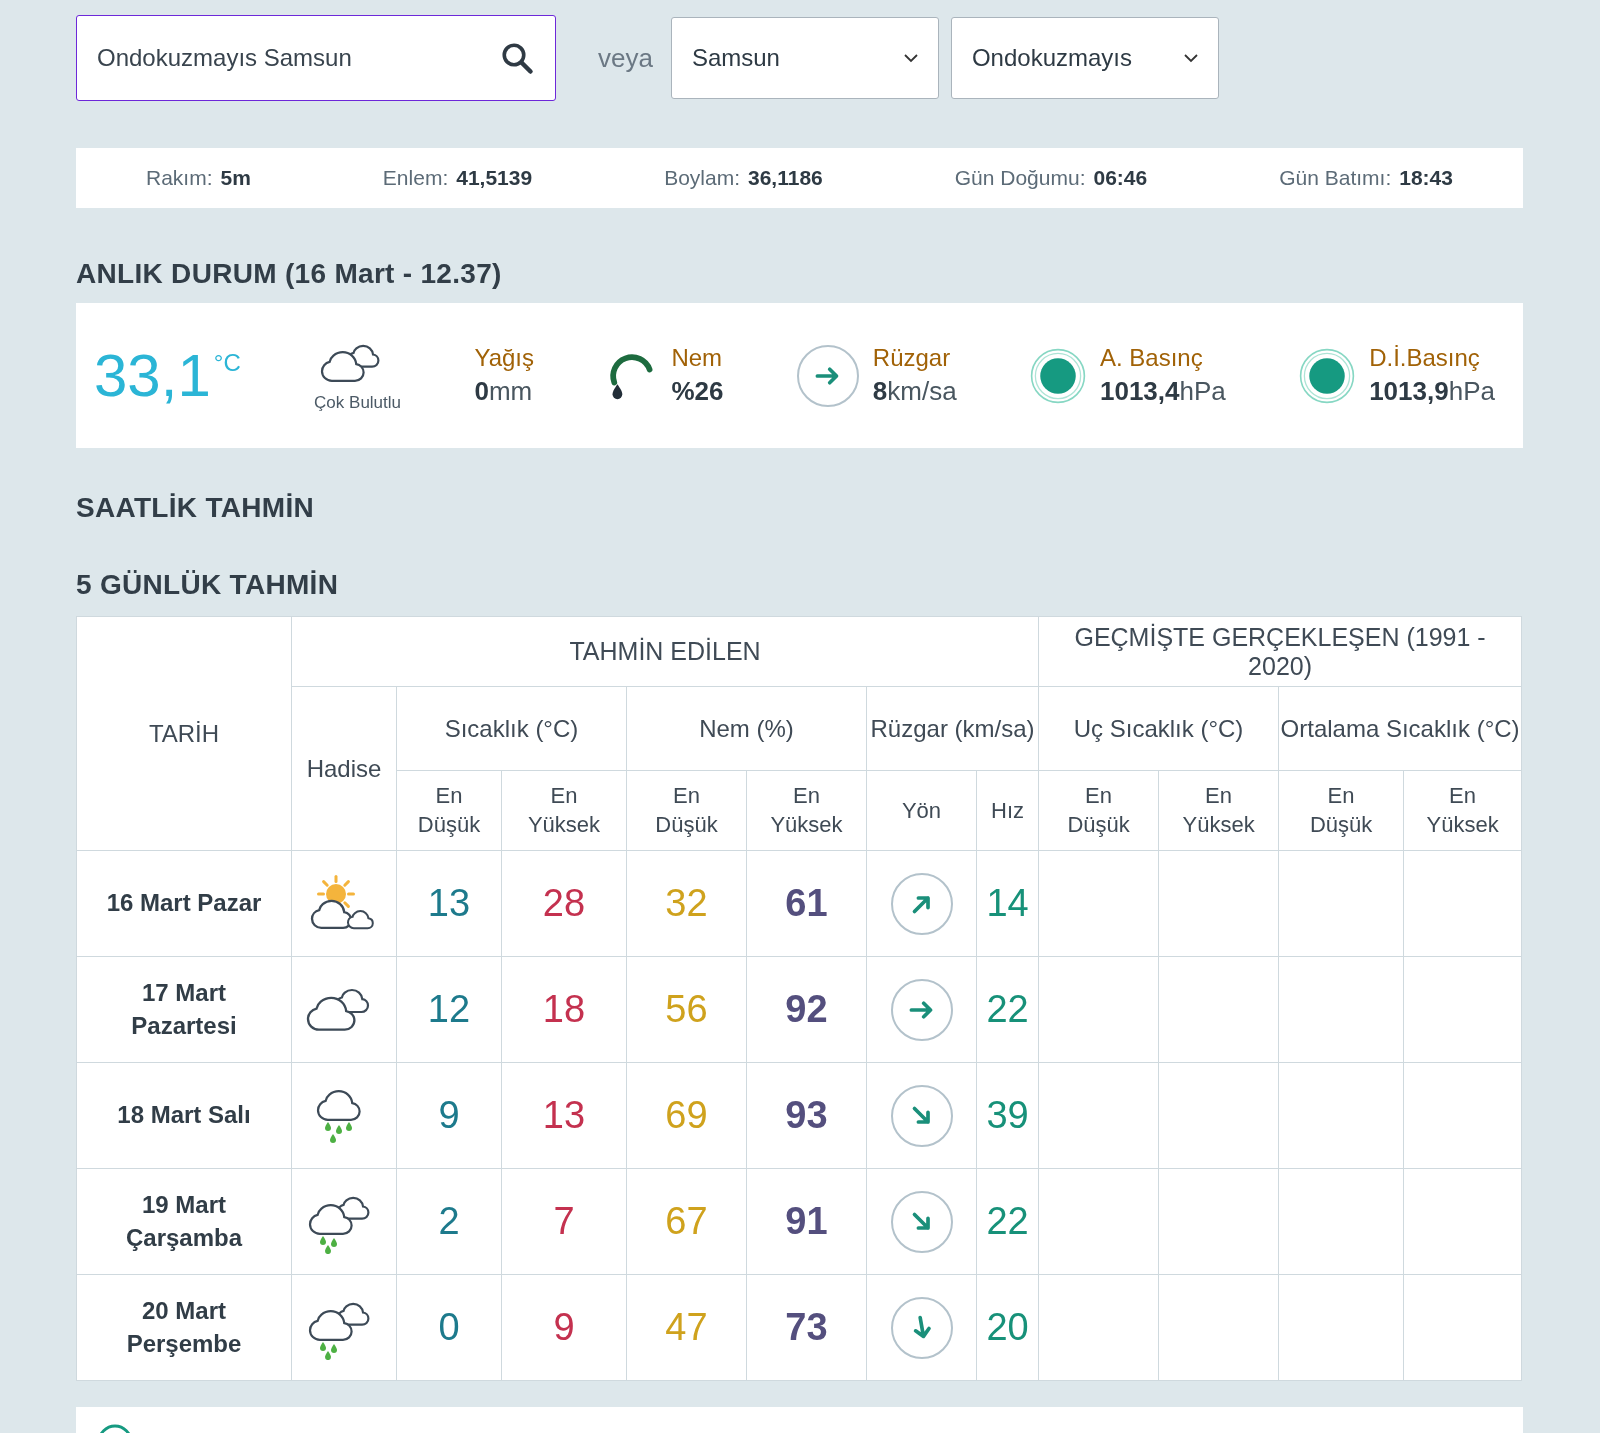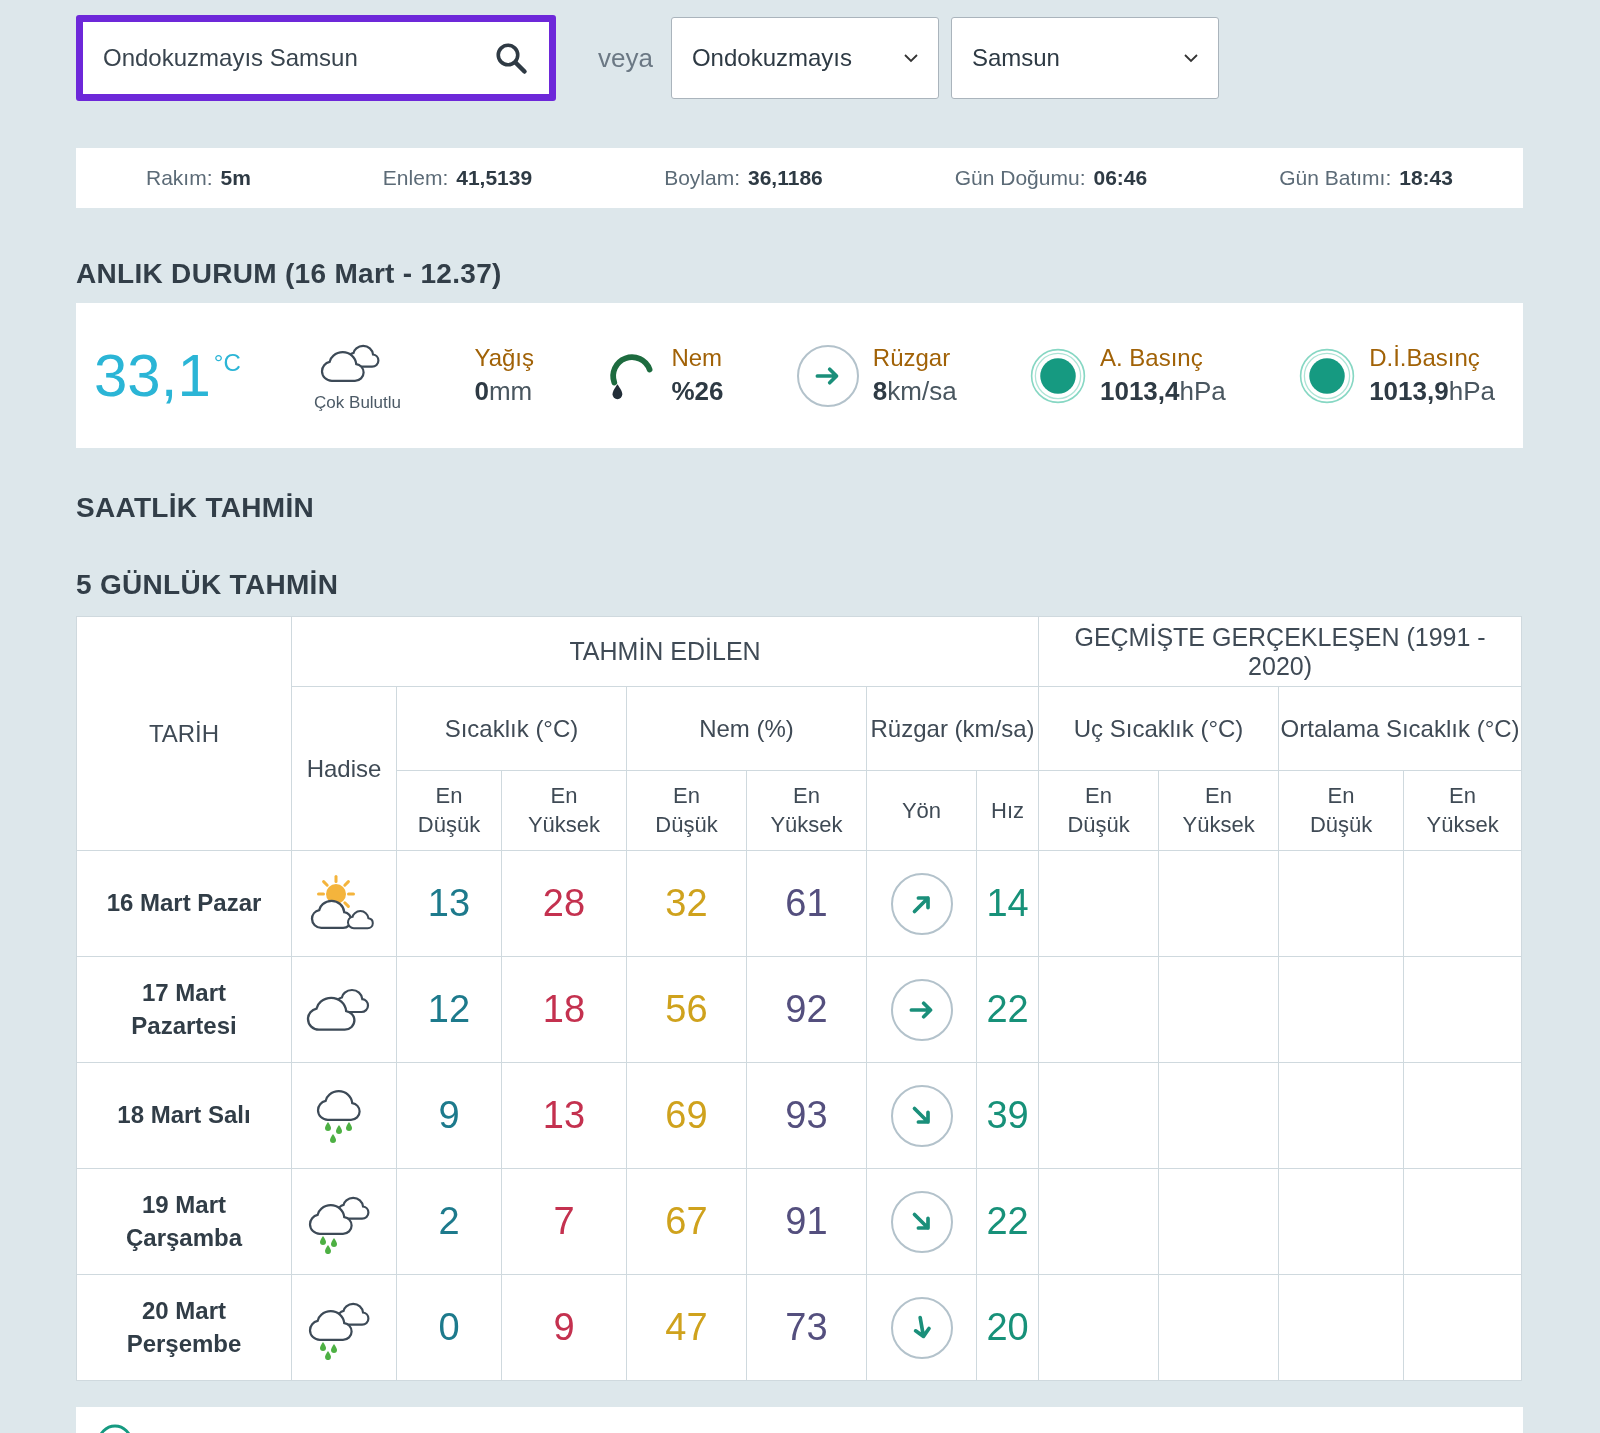--- a/index.html
+++ b/index.html
@@ -9,21 +9,21 @@
     background: #dde7eb;
     font-family: "Liberation Sans", sans-serif;
     color: #3a4650;
     padding: 15px 77px 0 76px;
   }
   .card { background: #ffffff; }
 
   
   .top-row { display: flex; align-items: center; height: 86px; margin-bottom: 47px; }
   .search-box {
-    width: 480px; height: 86px; background: #fff; border: 7px solid #6d28d9;
+    width: 480px; height: 86px; background: #fff; border: 1px solid #6d28d9;
     border-radius: 3px; display: flex; align-items: center; padding: 0 18px 0 20px;
   }
   .search-box input {
     flex: 1; border: none; outline: none; font-family: "Liberation Sans", sans-serif;
     font-size: 24px; color: #39444e; background: transparent;
   }
   .search-btn { width: 40px; height: 40px; display: flex; align-items: center; justify-content: center; cursor: pointer; }
   .or-label { font-size: 26px; color: #6b7884; margin: 0 18px 0 42px; }
   .select {
     width: 268px; height: 82px; background: #fff; border: 1px solid #aab4bc; border-radius: 3px;
@@ -75,21 +75,21 @@
   .tr-h2 { height: 84px; } .tr-h2 th { font-size: 24px; }
   .tr-h3 { height: 80px; } .tr-h3 th { font-size: 22px; }
   .th-date { font-size: 24px !important; }
   .sub-label { display: inline-block; max-width: 76px; line-height: 1.3; }
   .th-min { color: #1d7a8c; } .th-max { color: #c4314f; }
   .th-hmin { color: #cfa21d; } .th-hmax { color: #544f7e; }
   tbody tr { height: 106px; }
   td.date-cell { font-size: 24px; font-weight: 600; color: #313d47; padding: 0 22px; line-height: 1.35; }
   td.v { font-size: 38px; }
   .c-min { color: #1d7a8c; } .c-max { color: #c4314f; }
-  .c-hmin { color: #cfa21d; } .c-hmax { color: #544f7e; }
+  .c-hmin { color: #cfa21d; } .c-hmax { color: #544f7e; font-weight: bold; }
   .c-speed { color: #179179; }
   .dir-ring {
     width: 62px; height: 62px; border: 2px solid #b3c2cb; border-radius: 50%;
     margin: 0 auto; display: flex; align-items: center; justify-content: center;
   }
   .dir-ring svg { display: block; }
   td.icon-cell svg { display: block; margin: 0 auto; }
 
   
   .footer-bar { margin-top: 26px; height: 70px; display: flex; align-items: center; padding: 0 20px; }
@@ -102,27 +102,27 @@
     <input type="text" value="Ondokuzmayıs Samsun" style="">
     <span class="search-btn">
       <svg width="36" height="36" viewBox="0 0 24 24" fill="none" stroke="#2f3a44" stroke-width="2.4" stroke-linecap="round">
         <circle cx="10" cy="10" r="6.5"></circle>
           <line x1="15" y1="15" x2="21" y2="21" stroke-width="3"></line>
       </svg>
     </span>
   </div>
   <span class="or-label">veya</span>
   <div class="select">
-    <span>Ondokuzmayıs</span>
+    <span>Samsun</span>
     <svg width="18" height="14" viewBox="0 0 16 14" fill="none" stroke="#333" stroke-width="1.8">
         <path d="M2 4 L8 10 L14 4"></path>
       </svg>
   </div>
   <div class="select">
-    <span>Samsun</span>
+    <span>Ondokuzmayıs</span>
     <svg width="18" height="14" viewBox="0 0 16 14" fill="none" stroke="#333" stroke-width="1.8">
         <path d="M2 4 L8 10 L14 4"></path>
       </svg>
   </div>
 </div>
 
 <section class="card info-bar">
   <div class="info-item">
     <span class="info-label">Rakım:</span>
     <span class="info-value">5m</span>

